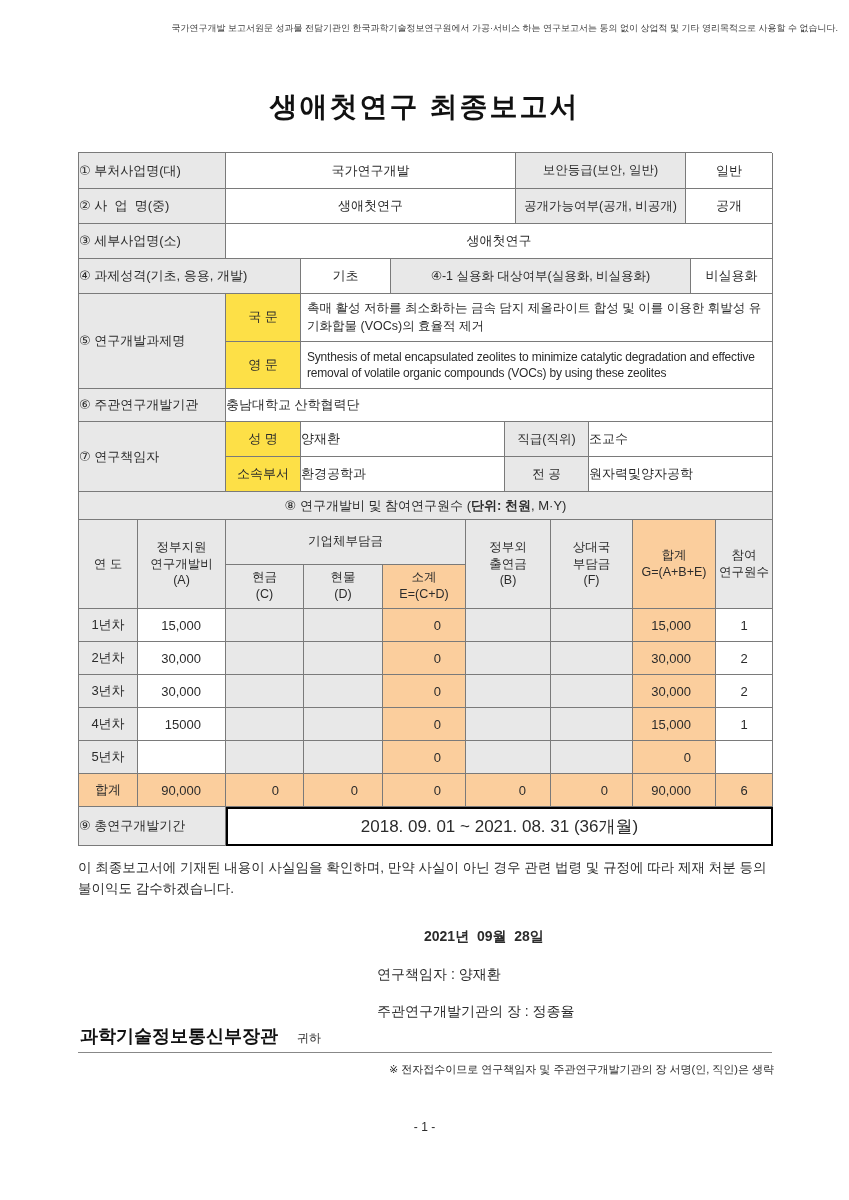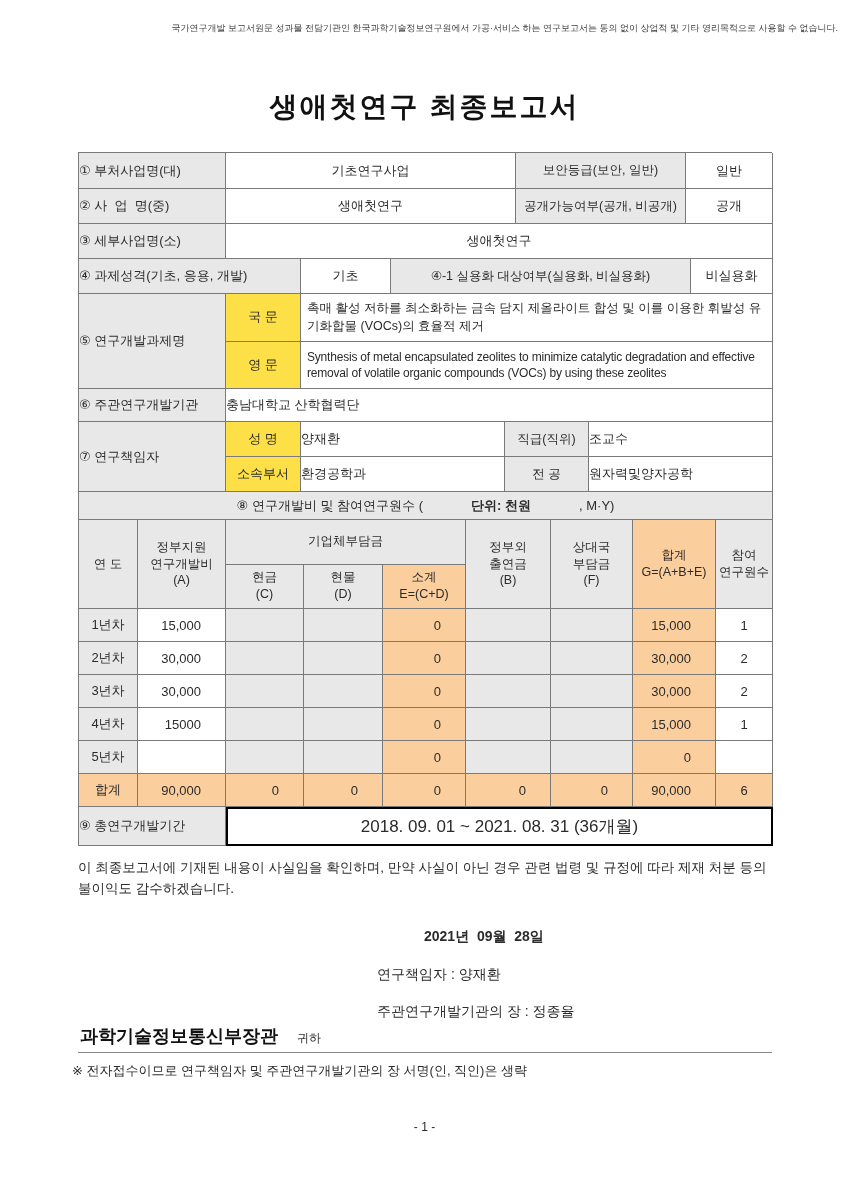--- a/index.html
+++ b/index.html
@@ -17,21 +17,21 @@
   .subrow { display:flex; flex:1; }
   .cell { border-right:1px solid #7a7a7a; border-bottom:1px solid #7a7a7a;
           display:flex; align-items:center; flex:0 0 auto; overflow:hidden; background:#fff; }
 
   .lbl   { background:#e8e8e8; justify-content:flex-start; white-space:pre-wrap; }
   .lbl-c { background:#fde047; justify-content:center; text-align:center; }
   .val-c { justify-content:center; text-align:center; }
   .val-l { justify-content:flex-start; }
   .txt   { font-size:12.5px; line-height:1.45; padding:4px 6px; align-items:center; }
   .eng   { font-size:12px; line-height:1.35; letter-spacing:-0.2px; }
-  .sec   { background:#e8e8e8; justify-content:center; font-size:13px;gap:48px; }
+  .sec   { background:#e8e8e8; justify-content:center; font-size:13px; }
   .hc    { background:#e8e8e8; justify-content:center; text-align:center;
            white-space:pre-line; font-size:12.5px; line-height:1.35; }
   .num   { justify-content:flex-end; padding-right:24px; }
   .cnt   { justify-content:center; }
   .yc    { background:#e8e8e8; justify-content:center; }
   .gray   { background:#e8e8e8; }
   .orange { background:#fbce9d; }
   .trow .cell { background:#fbce9d; }
   .period-val { justify-content:center; font-size:17px; border:2px solid #000; }
 
@@ -47,37 +47,37 @@
   .declaration { position:absolute; top:858px; left:78px; width:694px;
                  font-size:13.5px; line-height:1.55; color:#2b2b2b; }
   .sig-date { position:absolute; top:928px; left:424px; font-size:14px; white-space:pre-wrap;font-weight:bold; }
   .sig-pi   { position:absolute; top:966px; left:377px; font-size:14px; }
   .sig-head { position:absolute; top:1003px; left:377px; font-size:14px; }
 
   .recipient { position:absolute; top:1024px; left:80px; }
   .recipient .big { font-size:18px; font-weight:bold; color:#111; }
   .recipient .suf { font-size:12px; margin-left:19px; }
   .rule { position:absolute; top:1052px; left:78px; width:694px; border-top:1.5px solid #888; }
-  .note { position:absolute; top:1062px; left:72px; width:694px; font-size:13px; }
+  .note { position:absolute; top:1062px; left:80px; width:694px; font-size:11px;text-align:right; }
   .pagenum { position:absolute; top:1120px; left:0; width:100%; text-align:center; font-size:12px; }
 </style>
 </head>
 <body>
 
 <div class="page">
 
   <div class="disclaimer">국가연구개발 보고서원문 성과물 전담기관인 한국과학기술정보연구원에서 가공·서비스 하는 연구보고서는 동의 없이 상업적 및 기타 영리목적으로 사용할 수 없습니다.</div>
 
   <div class="title">생애첫연구 최종보고서</div>
 
   <div class="doc">
 
     <div class="row" style="height:36px">
       <div class="cell lbl w147">① 부처사업명(대)</div>
-      <div class="cell val-c w290">기초연구사업</div>
+      <div class="cell val-c w290">국가연구개발</div>
       <div class="cell lbl-c w170 sm gray">보안등급(보안, 일반)</div>
       <div class="cell val-c w87">일반</div>
     </div>
 
     <div class="row" style="height:35px">
       <div class="cell lbl w147">② 사  업  명(중)</div>
       <div class="cell val-c w290">생애첫연구</div>
       <div class="cell lbl-c w170 sm gray">공개가능여부(공개, 비공개)</div>
       <div class="cell val-c w87">공개</div>
     </div>

